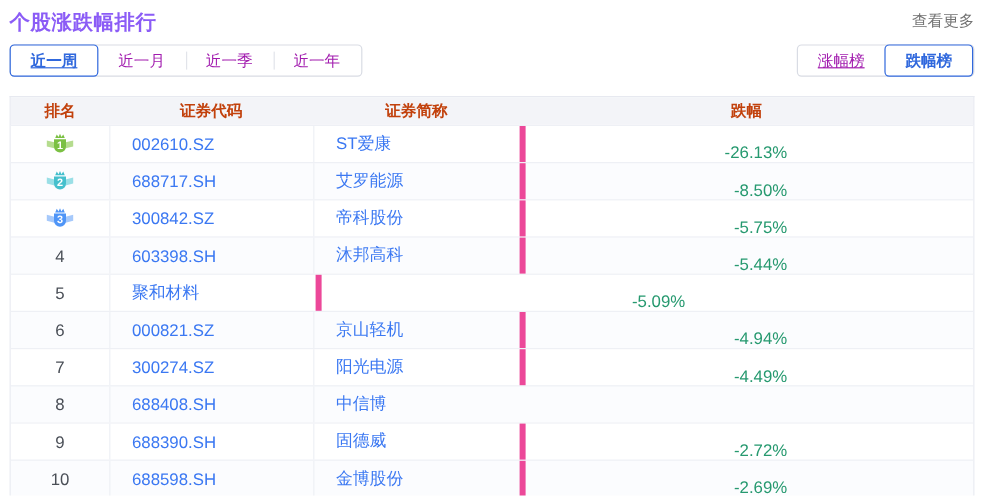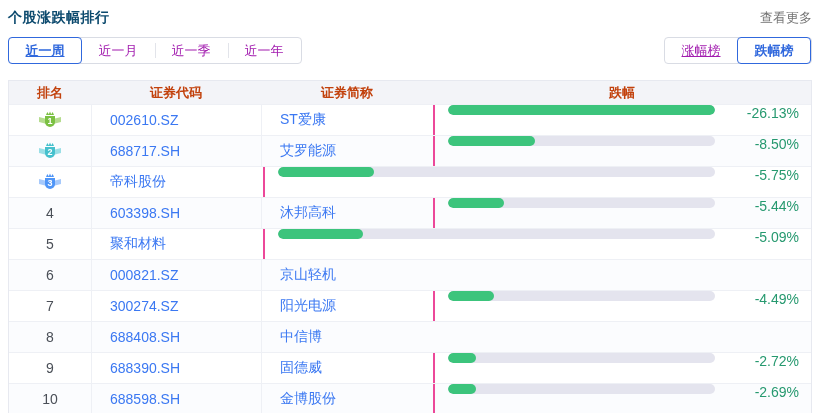--- a/index.html
+++ b/index.html
@@ -2,21 +2,21 @@
 <html><head>
 <meta charset="utf-8">
 <style>
   * { margin:0; padding:0; box-sizing:border-box; }
   html,body { width:820px; height:413px; background:#ffffff; overflow:hidden; }
   body { font-family:"Liberation Sans","DejaVu Sans",sans-serif; color:#333; }
   .page { padding:8px 8px 0 8px; width:820px; }
 
   
   .top-row { display:flex; justify-content:space-between; align-items:center; height:20px; }
-  .title { font-size:14px; font-weight:bold; color:#0c4a6e; letter-spacing:.5px; }
+  .title { font-size:17px; font-weight:bold; color:#8b5cf6; letter-spacing:.5px; }
   .more-link { font-size:13px; color:#737373; cursor:pointer; text-decoration:none; }
 
   
   .controls-row { display:flex; justify-content:space-between; align-items:center; margin-top:9px; height:27px; }
   .seg-group { display:flex; border:1px solid #d9dce4; border-radius:4px; height:27px; background:#fff; }
   .seg { min-width:74px; padding:0 14px; display:flex; align-items:center; justify-content:center;
          font-size:13px; color:#a21caf; cursor:pointer; position:relative; border-radius:4px;
          border:1px solid transparent; margin:-1px 0 -1px -1px; white-space:nowrap; }
   .seg:first-child { margin-left:-1px;text-decoration:underline; }
   .seg + .seg::before { content:""; position:absolute; left:0; top:5px; bottom:5px; width:1px; background:#e2e4ea; }
@@ -33,21 +33,21 @@
   .trow:nth-child(even) { background:#fbfcfe; }
   .cell { flex-shrink:0; }
   .col-rank   { width:82px;  text-align:center; }
   .col-code   { width:170px; }
   .col-name   { width:172px; }
   .col-change { flex:1; }
   .thead .col-code, .thead .col-name { justify-content:center; }
   .trow .col-rank { display:flex; align-items:center; justify-content:center; font-size:14px; color:#4a4f57; }
   .trow .col-code, .trow .col-name { font-size:14px; color:#3b78f2; padding-left:18px;
        border-left:1px solid #eef0f5; height:100%; display:flex; align-items:center; }
-  .trow .col-change { border-left:2px solid #ec4899; height:100%; display:flex; padding:0 12px 0 13px; }
+  .trow .col-change { border-left:5px solid #ec4899; height:100%; display:flex; align-items:center; padding:0 12px 0 13px;flex-direction:column; }
   .bar-track { flex:1; height:10px; border-radius:5px; background:#e4e4ee; overflow:hidden; margin-right:22px; }
   .bar-fill { height:100%; border-radius:5px; background:#3cc47c; }
   .pct { width:62px; text-align:right; font-size:14px; color:#26996f; white-space:nowrap; }
   .medal { width:24px; height:21px; display:block; }
 </style>
 </head>
 <body>
 
 <div class="page">
 
@@ -118,20 +118,21 @@
         <div class="trow">
           <div class="cell col-rank">
             <svg class="medal" viewBox="0 0 24 21">
               <polygon points="1,7 9,9 9,14 1,12" fill="#a6c9fb"></polygon>
               <polygon points="23,7 15,9 15,14 23,12" fill="#a6c9fb"></polygon>
               <polygon points="8,5 9.3,2 10.8,4.2 12,1.5 13.2,4.2 14.7,2 16,5" fill="#4f95f7"></polygon>
               <path d="M7 6 h10 v6 a5 5 0 0 1 -5 5 a5 5 0 0 1 -5 -5 z" fill="#4f95f7"></path>
               <text x="12" y="14" text-anchor="middle" font-size="9" font-weight="bold" fill="#ffffff" font-family="Liberation Sans, sans-serif">3</text>
             </svg>
           </div>
+          <div class="cell col-code">300842.SZ</div>
           <div class="cell col-name">帝科股份</div>
           <div class="cell col-change">
             <div class="bar-track">
               <div class="bar-fill" style="width: 22%;"></div>
             </div>
             <div class="pct">-5.75%</div>
           </div>
         </div>
         <div class="trow">
           <div class="cell col-rank">4</div>
@@ -151,20 +152,26 @@
             <div class="bar-track">
               <div class="bar-fill" style="width: 19.5%;"></div>
             </div>
             <div class="pct">-5.09%</div>
           </div>
         </div>
         <div class="trow">
           <div class="cell col-rank">6</div>
           <div class="cell col-code">000821.SZ</div>
           <div class="cell col-name">京山轻机</div>
+          <div class="cell col-change">
+            <div class="bar-track">
+              <div class="bar-fill" style="width: 18.9%;"></div>
+            </div>
+            <div class="pct">-4.94%</div>
+          </div>
         </div>
         <div class="trow">
           <div class="cell col-rank">7</div>
           <div class="cell col-code">300274.SZ</div>
           <div class="cell col-name">阳光电源</div>
           <div class="cell col-change">
             <div class="bar-track">
               <div class="bar-fill" style="width: 17.2%;"></div>
             </div>
             <div class="pct">-4.49%</div>

